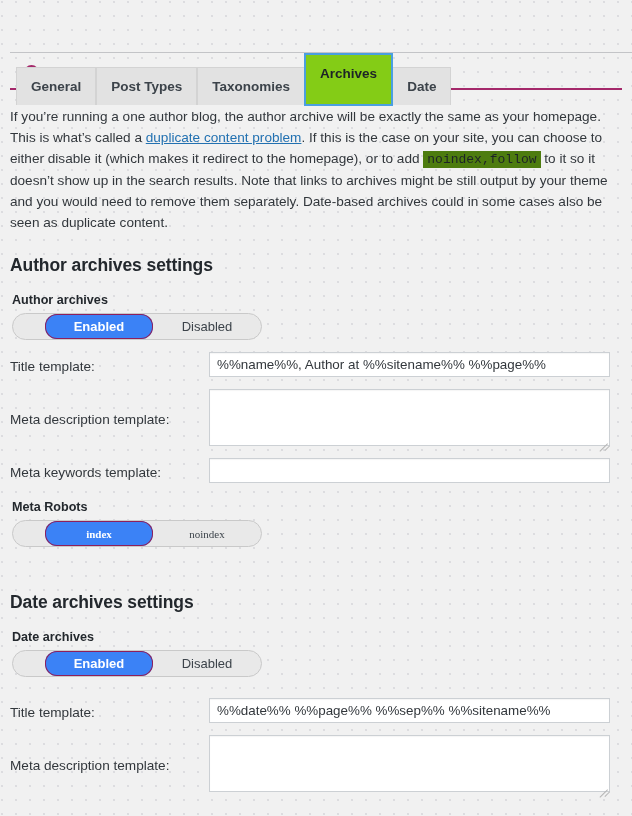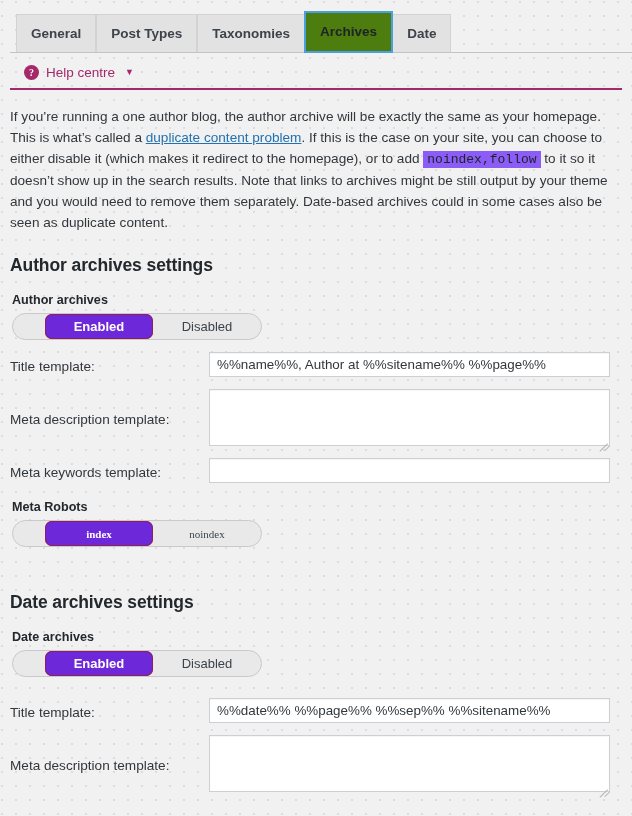--- a/index.html
+++ b/index.html
@@ -43,28 +43,29 @@
     border-bottom: none;
     color: #3c434a;
     font-size: 13.5px;
     font-weight: bold;
     line-height: 1;
     padding: 12px 14px 11px 14px;
     cursor: pointer;
     white-space: nowrap;
   }
   .tab.active {
-    background: #4d7c0f;
+    background: #84cc16;
     border-color: #c3c4c7;
     color: #1d2327;
-    padding-bottom: 13px;
+    padding-bottom: 24px;
     position: relative;
     z-index: 4;
     outline: 2px solid #4a9fe0;
     outline-offset: -1px;
+    margin-top: 42px;
   }
 
   
   .helprow {
     padding: 8px 0 0 24px;
     display: flex;
     align-items: center;
     gap: 7px;
     height: 30px;
   }
@@ -102,21 +103,21 @@
     font-size: 13.6px;
     line-height: 21px;
     color: #32373c;
   }
   .intro a {
     color: #2271b1;
     text-decoration: underline;
   }
   code.inline {
     font-family: "Liberation Mono", monospace;
-    background: #8b5cf6;
+    background: #4d7c0f;
     color: #1d2327;
     font-size: 13px;
     padding: 1px 4px;
     text-align: right;
   }
 
   
   h2.section {
     margin: 22px 0 0 10px;
     font-size: 17.5px;
@@ -146,24 +147,24 @@
   .toggle .opt {
     flex: 1 1 50%;
     display: flex;
     align-items: center;
     justify-content: center;
     font-size: 13px;
     color: #3c434a;
     user-select: none;
   }
   .toggle .opt.on {
-    background: #6d28d9;
+    background: #3b82f6;
     color: #ffffff;
     font-weight: bold;
-    border-radius: 7px;
+    border-radius: 12px;
     box-shadow: 0 0 0 1px #8e1f5b inset;
     margin-left: 32px;
   }
   .toggle.mono .opt { font-family: Liberation Serif, serif; font-size: 11px; }
 
   
   .row {
     display: flex;
     align-items: center;
     margin: 0 0 0 10px;

